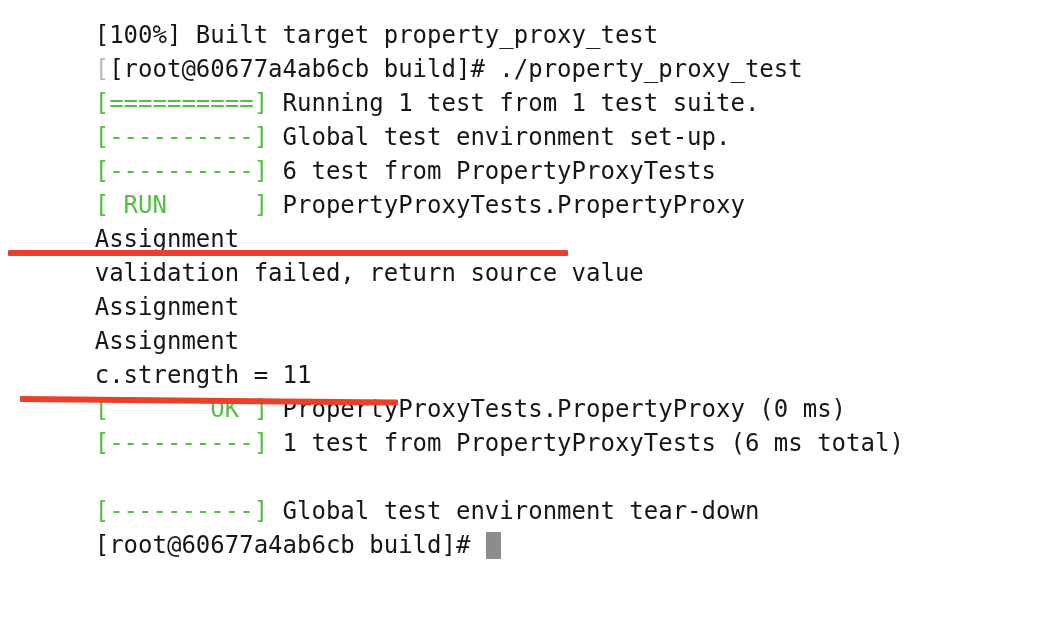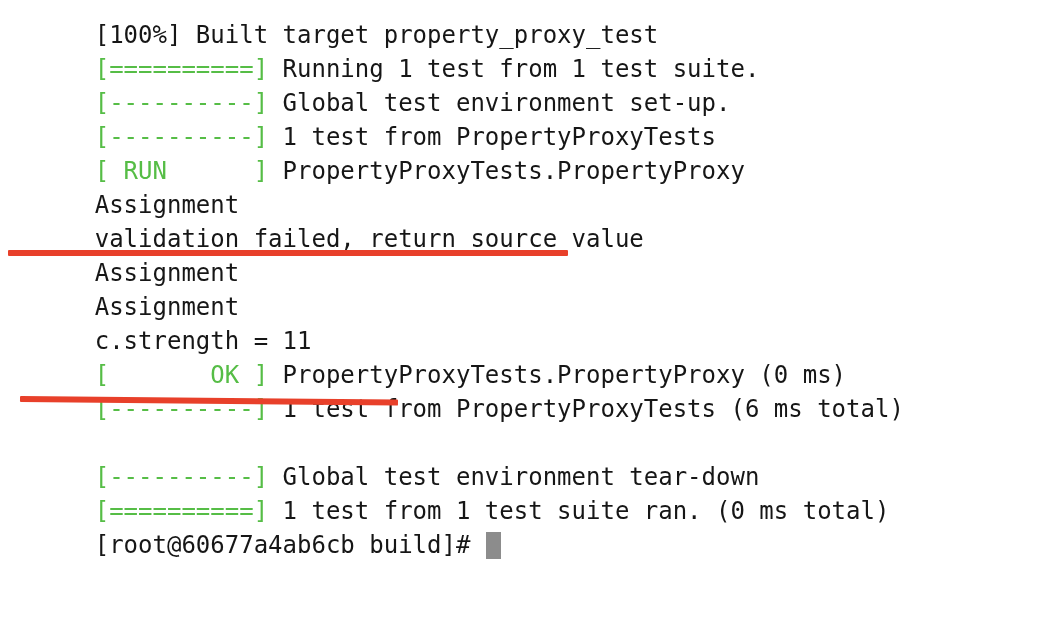--- a/index.html
+++ b/index.html
@@ -65,31 +65,34 @@
 </head>
 <body>
 
 <div id="terminal">
   <div class="screen">
 
     <div class="line">
       <span class="k">[100%] Built target property_proxy_test</span>
     </div>
 
+    <div class="line">
+      <span class="dim">[</span><span class="k">[root@60677a4ab6cb build]# ./property_proxy_test</span>
+    </div>
 
     <div class="line">
       <span class="g">[==========]</span><span class="k"> Running 1 test from 1 test suite.</span>
     </div>
 
     <div class="line">
       <span class="g">[----------]</span><span class="k"> Global test environment set-up.</span>
     </div>
 
     <div class="line">
-      <span class="g">[----------]</span><span class="k"> 1 test from PropertyProxyTests</span>
+      <span class="g">[----------]</span><span class="k"> 6 test from PropertyProxyTests</span>
     </div>
 
     <div class="line">
       <span class="g">[ RUN      ]</span><span class="k"> PropertyProxyTests.PropertyProxy</span>
     </div>
 
     <div class="line">
       <span class="k">Assignment</span>
     </div>
 
@@ -119,23 +122,20 @@
     </div>
 
     <div class="line">
       <span class="k"></span>
     </div>
 
     <div class="line">
       <span class="g">[----------]</span><span class="k"> Global test environment tear-down</span>
     </div>
 
-    <div class="line">
-      <span class="g">[==========]</span><span class="k"> 1 test from 1 test suite ran. (0 ms total)</span>
-    </div>
 
 
     <div class="line">
       <span class="k">[root@60677a4ab6cb build]# </span><span class="cursor"></span>
     </div>
 
   </div>
 
   <div class="annot" id="underline-validation"></div>
   <div class="annot" id="strike-ok"></div>

